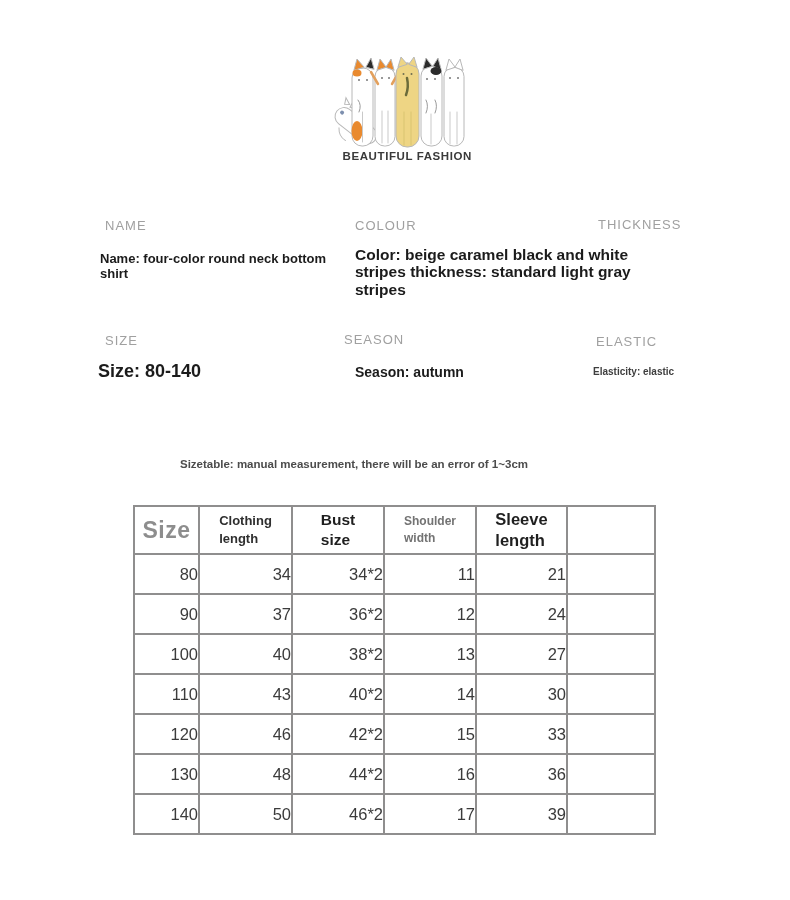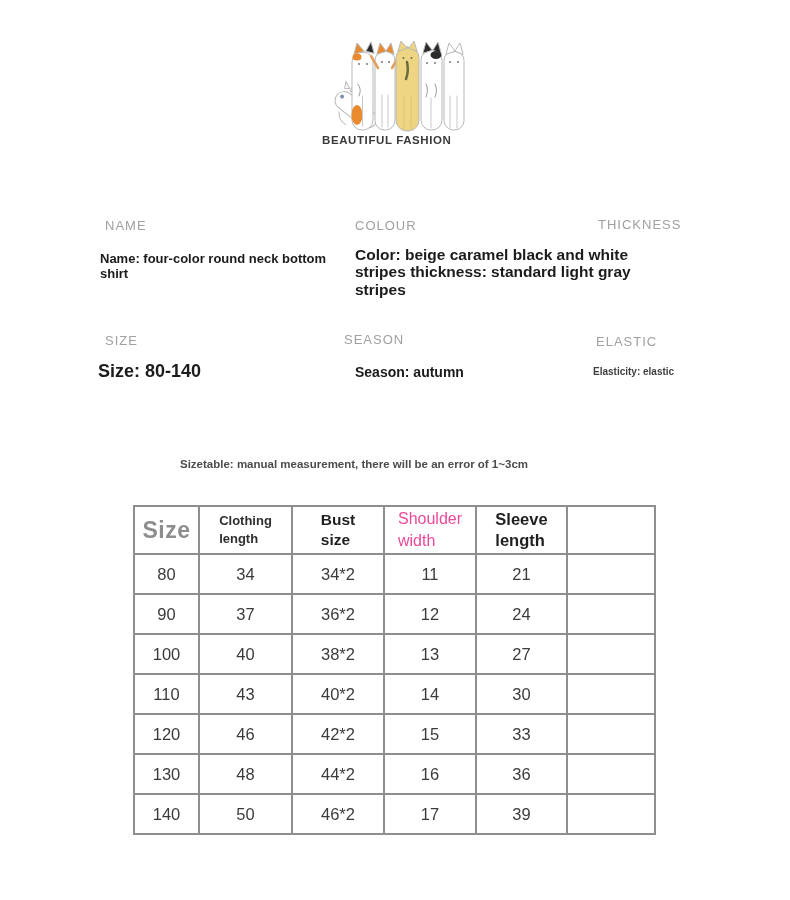--- a/index.html
+++ b/index.html
@@ -22,23 +22,23 @@
     font-size: 14.5px;
     font-weight: bold;
     line-height: 1.1;
     color: #4a4a4a;
   }
 
   
   .illustration-wrap {
     position: absolute;
     left: 322px;
-    top: 36px;
+    top: 52px;
     width: 150px;
-    text-align: left;
+    text-align: right;
   }
   .illustration-wrap svg { display: block; margin: 0 auto; }
   .brand-caption {
     margin-top: 2px;
     font-size: 11.5px;
     font-weight: 600;
     letter-spacing: 0.6px;
     color: #3a3a3a;
     white-space: nowrap;
   }
@@ -107,26 +107,27 @@
     text-align: center;
     vertical-align: middle;
     background: #fff;
     overflow: hidden;
   }
   table.size-table tr.header-row td { height: 48px; }
   table.size-table tr.data-row td {
     height: 40px;
     font-size: 16.5px;
     color: #3b3b3b;
+    text-align: right;
   }
   .hdr-inner { display: inline-block; text-align: left; white-space: pre-line; }
   td.col-0 .hdr-inner { font-size: 23px; font-weight: bold; color: #8d8d8d; letter-spacing: 0.5px; }
   td.col-1 .hdr-inner { font-size: 13px;   font-weight: bold; color: #2f2f2f; line-height: 1.35; }
   td.col-2 .hdr-inner { font-size: 15.5px; font-weight: bold; color: #1f1f1f; line-height: 1.3; }
-  td.col-3 .hdr-inner { font-size: 16px; font-weight: normal; color: #ec4899; line-height: 1.4; }
+  td.col-3 .hdr-inner { font-size: 12px; font-weight: bold; color: #737373; line-height: 1.4; }
   td.col-4 .hdr-inner { font-size: 16.5px; font-weight: bold; color: #1f1f1f; line-height: 1.25; }
 
   
   col.c0 { width: 65px; }
   col.c1 { width: 93px; }
   col.c2 { width: 92px; }
   col.c3 { width: 92px; }
   col.c4 { width: 91px; }
   col.c5 { width: 88px; }
 </style>

